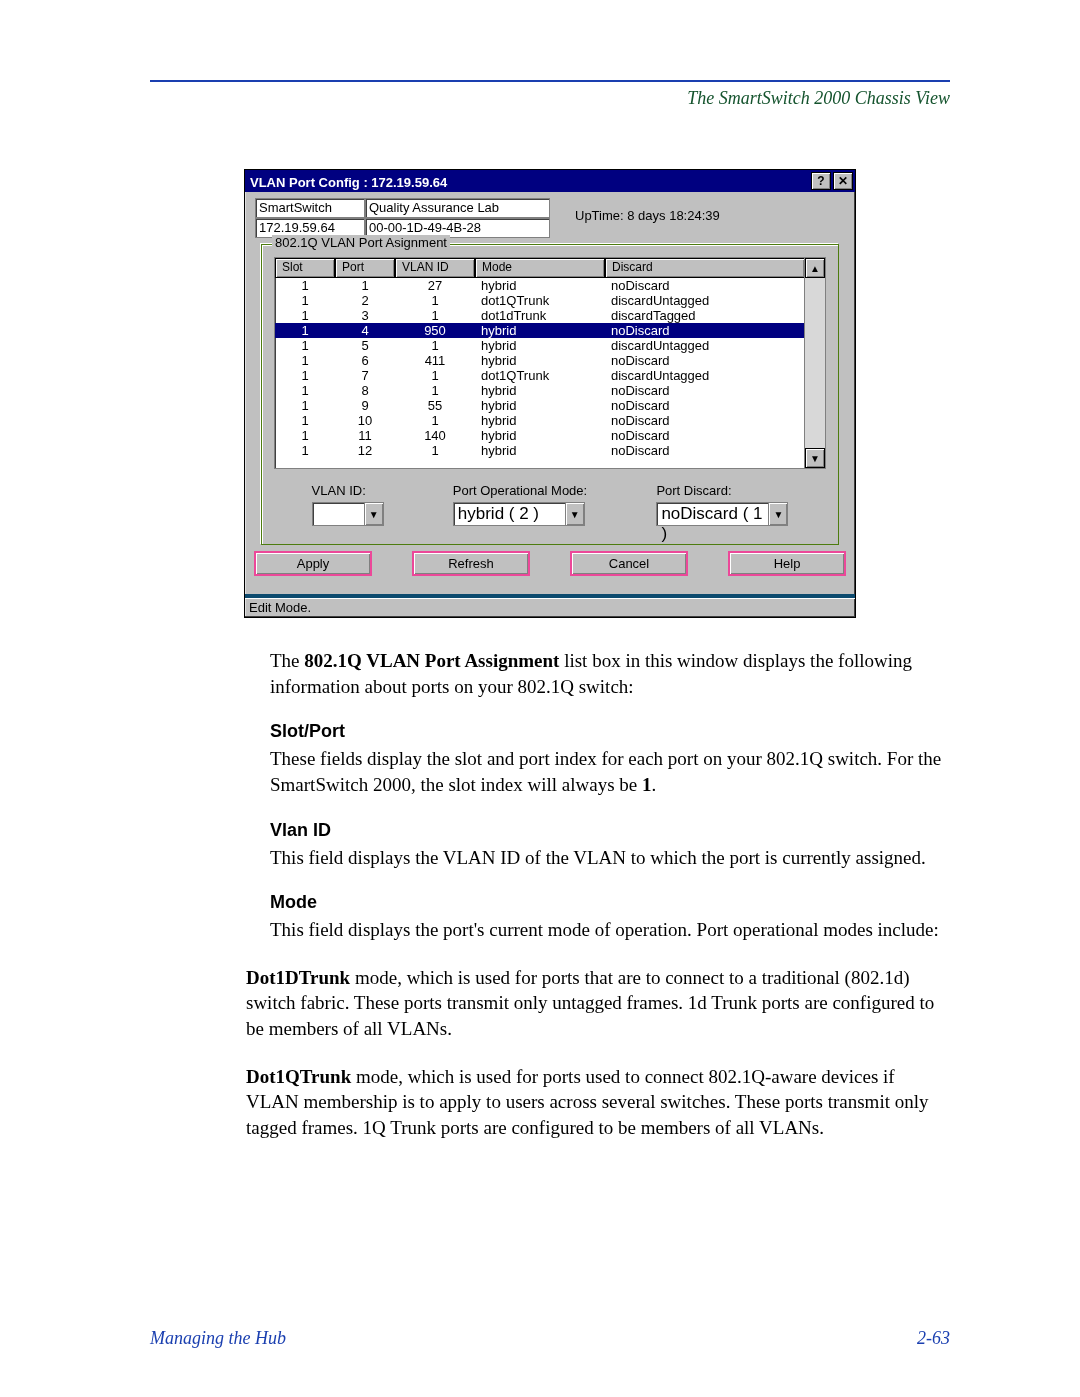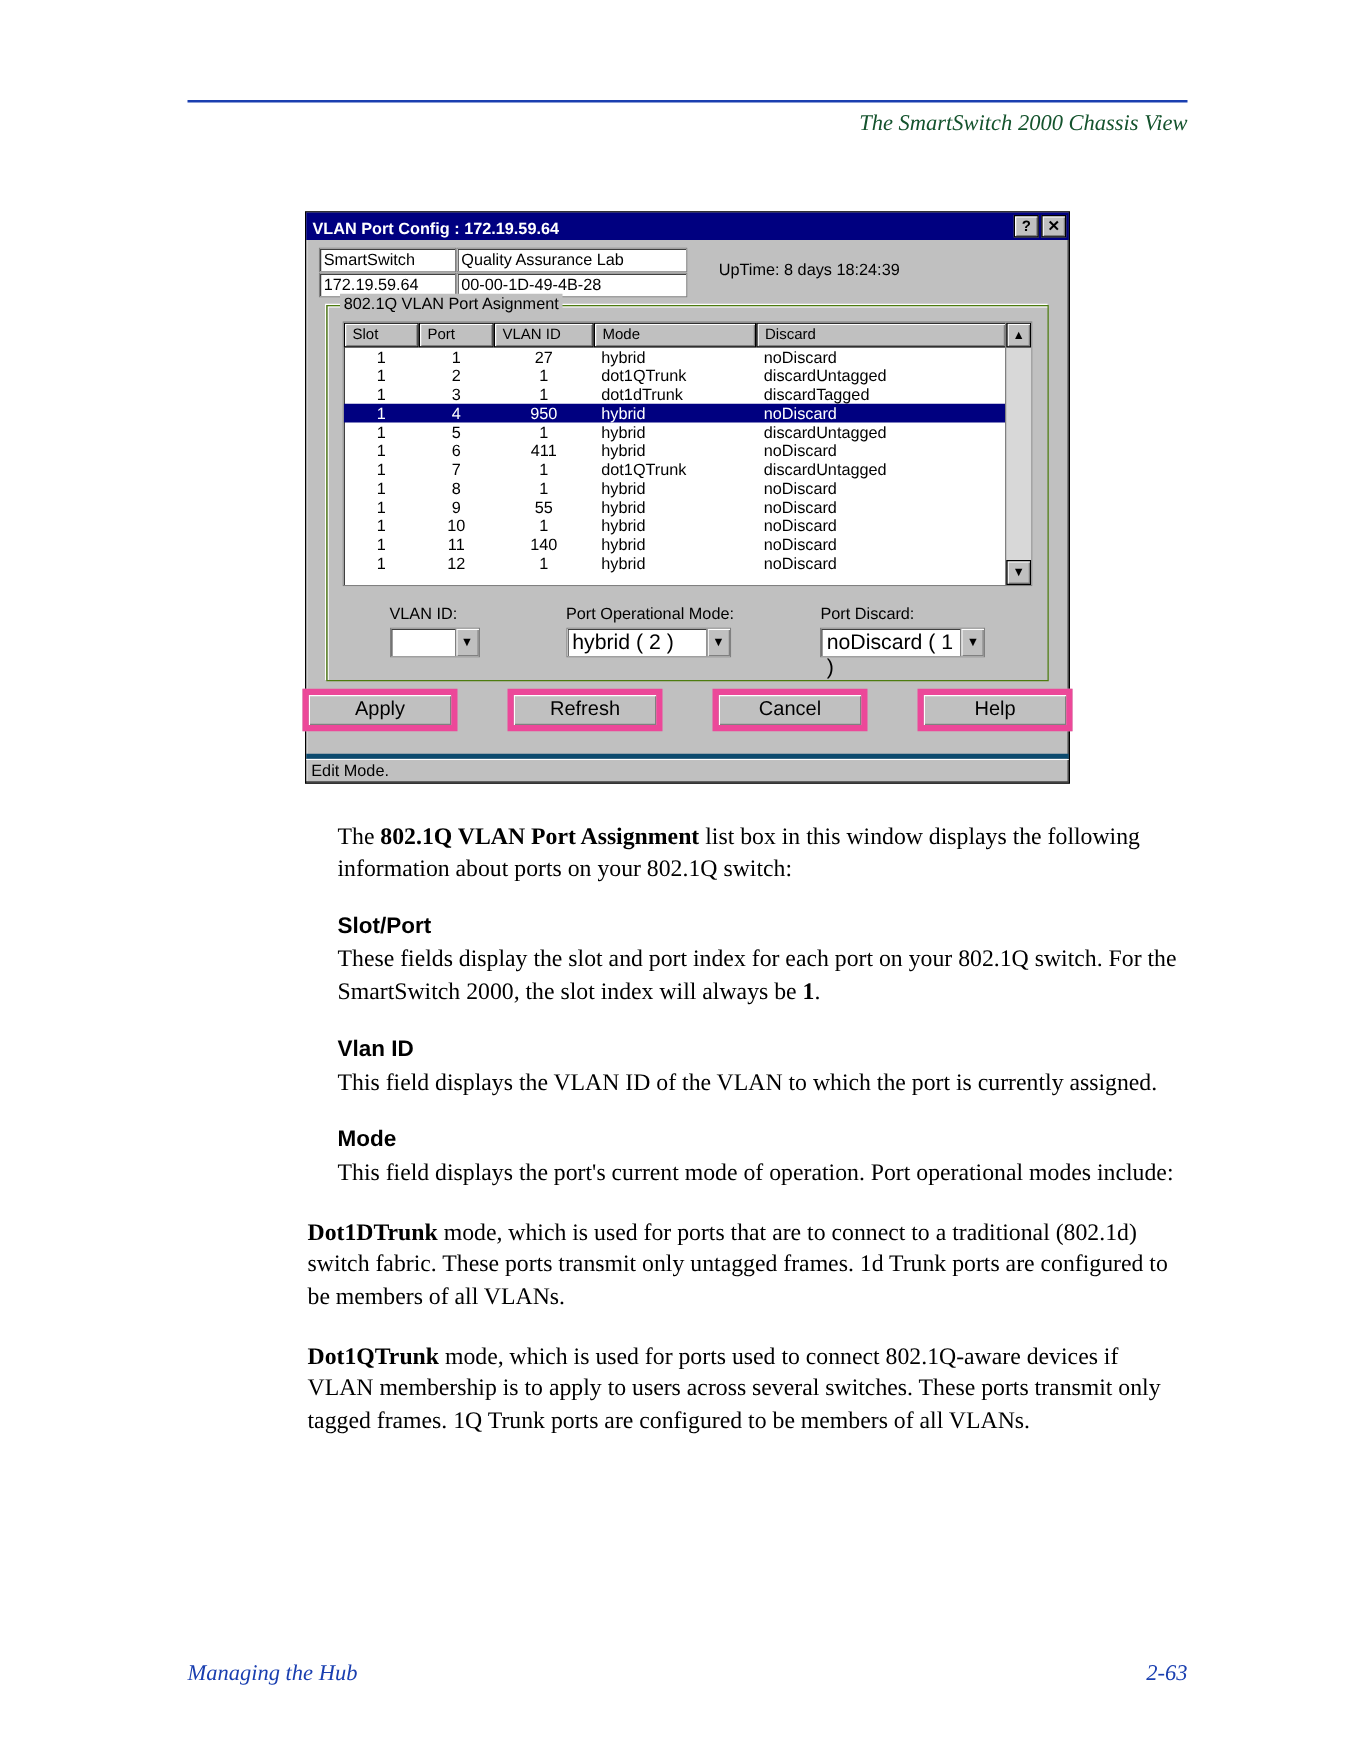--- a/index.html
+++ b/index.html
@@ -136,23 +136,23 @@
   .combo .txt{ flex:1; padding:1px 4px; font-size:17px;}
   .combo .dd {
     width: 18px; background:#c0c0c0; border-left:1px solid #808080;
     box-shadow: inset 1px 1px #fff, inset -1px -1px #808080;
     display:flex;align-items:center;justify-content:center; font-size:10px;
   }
 
   .btn-row { display:flex; justify-content: center; gap: 40px; padding: 6px 0 10px 0;}
   .btn {
     min-width: 90px; padding: 3px 12px; text-align:center;
-    background:#c0c0c0; border:5px solid #ec4899;
-    box-shadow: inset 1px 1px #fff, inset -1px -1px #808080;
-    font-size: 16px;
+    background:#c0c0c0; border:2px solid #ec4899;
+    box-shadow: inset 1px 1px #fff, inset -1px -1px #808080;
+    font-size: 13px;
   }
   .status {
     border-top: 4px solid #0c4a6e;
     box-shadow: 0 1px #fff inset;
     padding: 2px 4px; font-size: 13px;
   }
 
   .fig-caption { text-align: center; font-size: 18px; margin: 22px 0 44px 0; }
   .para { margin: 0 0 22px 120px; font-size: 19px; line-height: 1.35; }
   .h4 { font-family: Arial, Helvetica, sans-serif; font-weight: bold; font-size: 18px; margin: 10px 0 4px 120px; }

